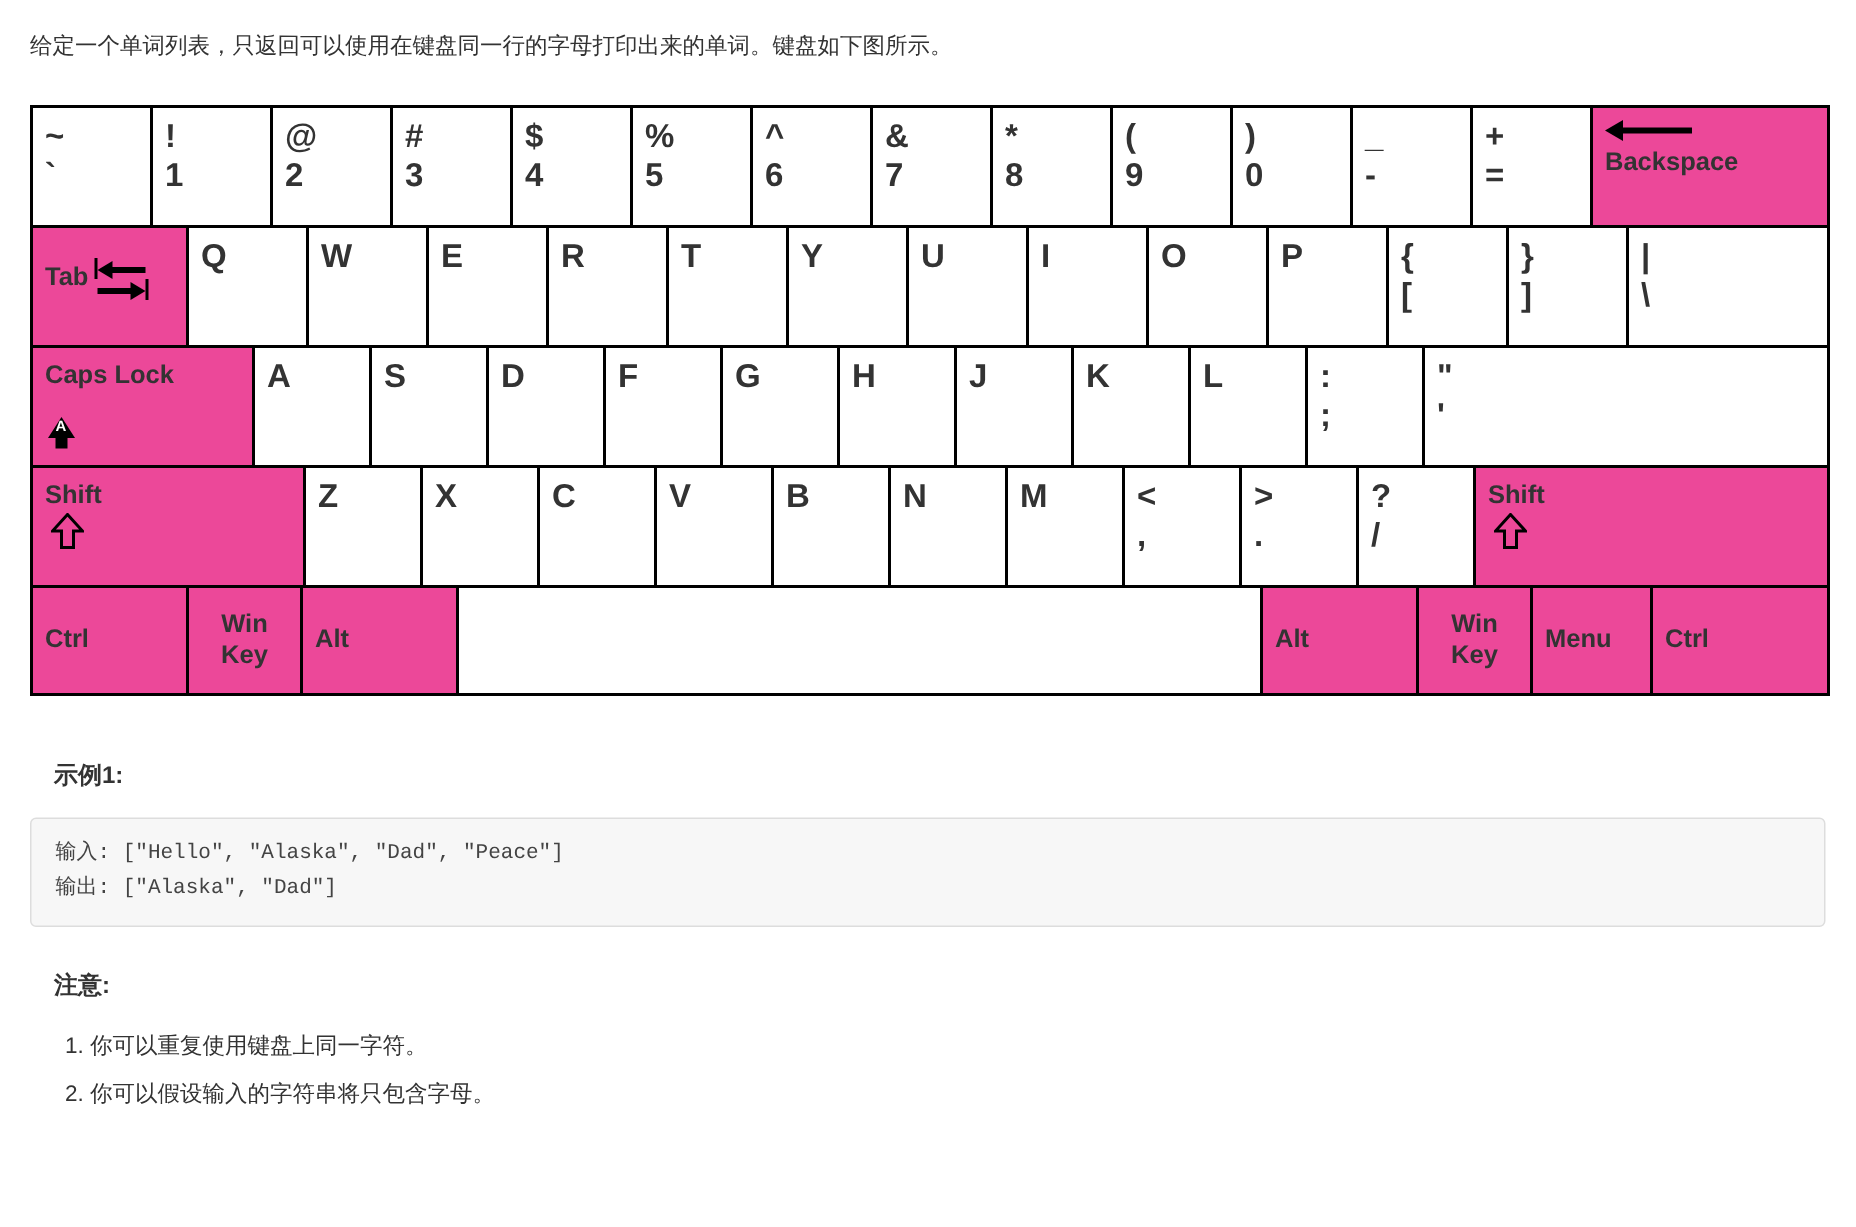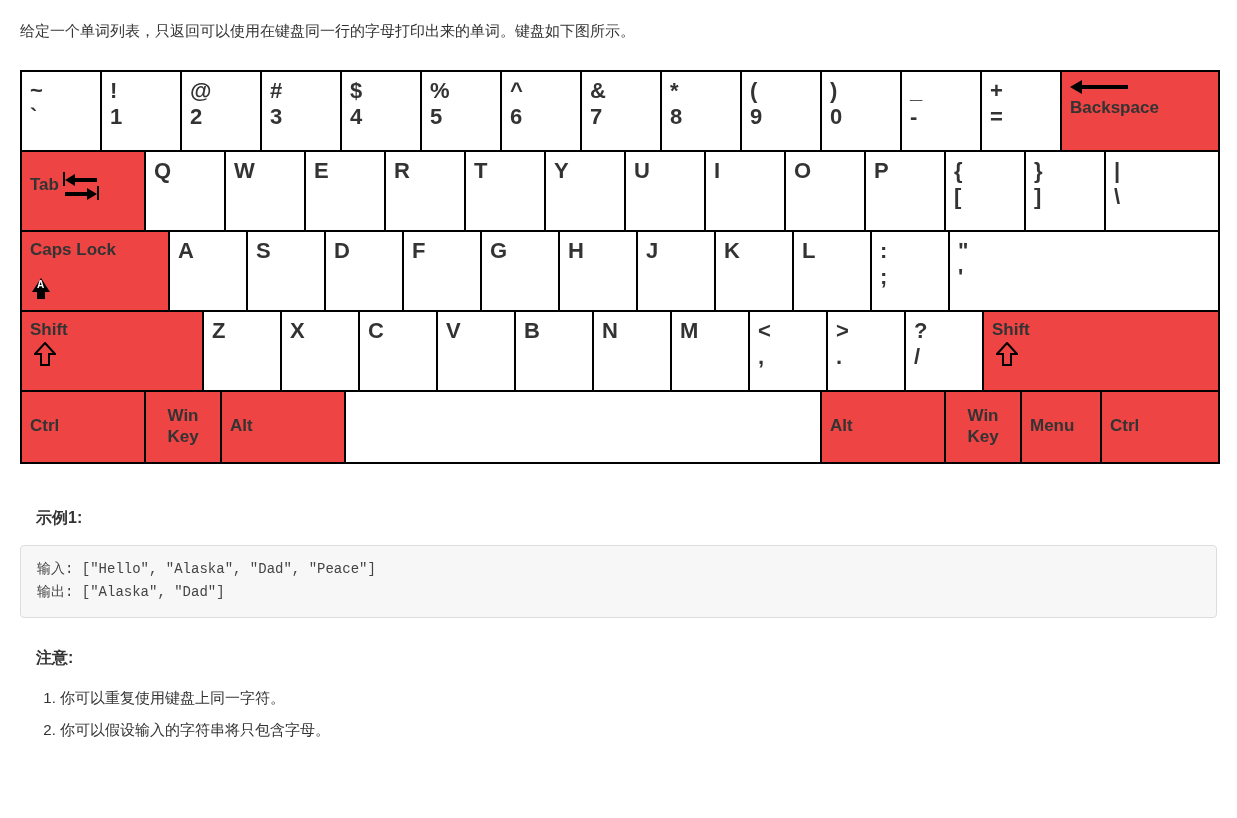--- a/index.html
+++ b/index.html
@@ -45,21 +45,21 @@
     position: relative;
     height: 78px;
   }
   .kb-row:last-child .key {
     height: 70px;
   }
   .key:last-child {
     border-right: none;
   }
   .key.grey {
-    background: #ef4444;
+    background: #ec4899;
   }
   .key .top {
     font-size: 22px;
   }
   .key .bot {
     font-size: 22px;
   }
   .key.mod {
     font-size: 17px;
     padding-top: 8px;
@@ -67,21 +67,21 @@
   .key.mod-center {
     justify-content: center;
     font-size: 17px;
   }
   .key.space {
     flex: 1;
   }
   
   .w80 { width: 80px; }
   .w78 { width: 78px; }
-  .w120 { width: 124px; }
+  .w120 { width: 104px; }
   .w148 { width: 148px; gap: 16px; }
   .w182 { width: 182px; }
   .w68 { width: 76px; }
 
   
   .tab-arrows {
     display: inline-block;
     vertical-align: middle;
     margin-left: 4px;
   }

